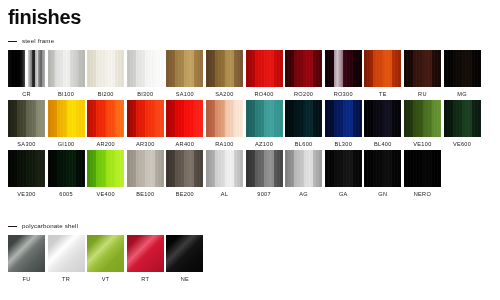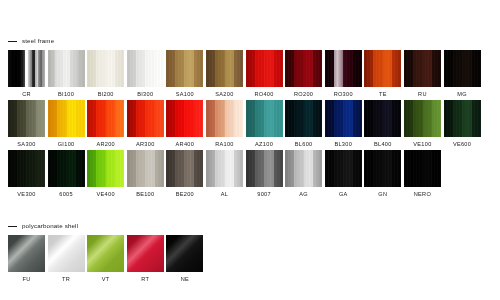--- a/index.html
+++ b/index.html
@@ -105,20 +105,21 @@
     margin-top: 4px;
     text-align: center;
     white-space: nowrap;
   }
 </style>
 </head>
 <body style="background: rgb(255, 255, 255);">
 
 <div class="page">
 
+  <div class="page-title">finishes</div>
 
   <div class="section" id="section-0" style="top:36px;">
     <div class="section-head">
       <span class="dash"></span>
       <span class="section-label">steel frame</span>
     </div>
     <div class="rows">
         <div class="row">
           <div class="cell">
             <div class="swatch" style="background: linear-gradient(90deg, rgb(43, 43, 43), rgb(12, 12, 12), rgb(5, 5, 5), rgb(17, 17, 17), rgb(58, 58, 58), rgb(255, 255, 255), rgb(142, 142, 142), rgb(60, 60, 60), rgb(185, 185, 185), rgb(110, 110, 110), rgb(154, 154, 154)), linear-gradient(90deg, rgb(43, 43, 43) 0%, rgb(43, 43, 43) 9.09%, rgb(12, 12, 12) 9.09%, rgb(12, 12, 12) 18.18%, rgb(5, 5, 5) 18.18%, rgb(5, 5, 5) 27.27%, rgb(17, 17, 17) 27.27%, rgb(17, 17, 17) 36.36%, rgb(58, 58, 58) 36.36%, rgb(58, 58, 58) 45.45%, rgb(255, 255, 255) 45.45%, rgb(255, 255, 255) 54.55%, rgb(142, 142, 142) 54.55%, rgb(142, 142, 142) 63.64%, rgb(60, 60, 60) 63.64%, rgb(60, 60, 60) 72.73%, rgb(185, 185, 185) 72.73%, rgb(185, 185, 185) 81.82%, rgb(110, 110, 110) 81.82%, rgb(110, 110, 110) 90.91%, rgb(154, 154, 154) 90.91%, rgb(154, 154, 154) 100%); background-blend-mode: overlay, normal;"></div>

